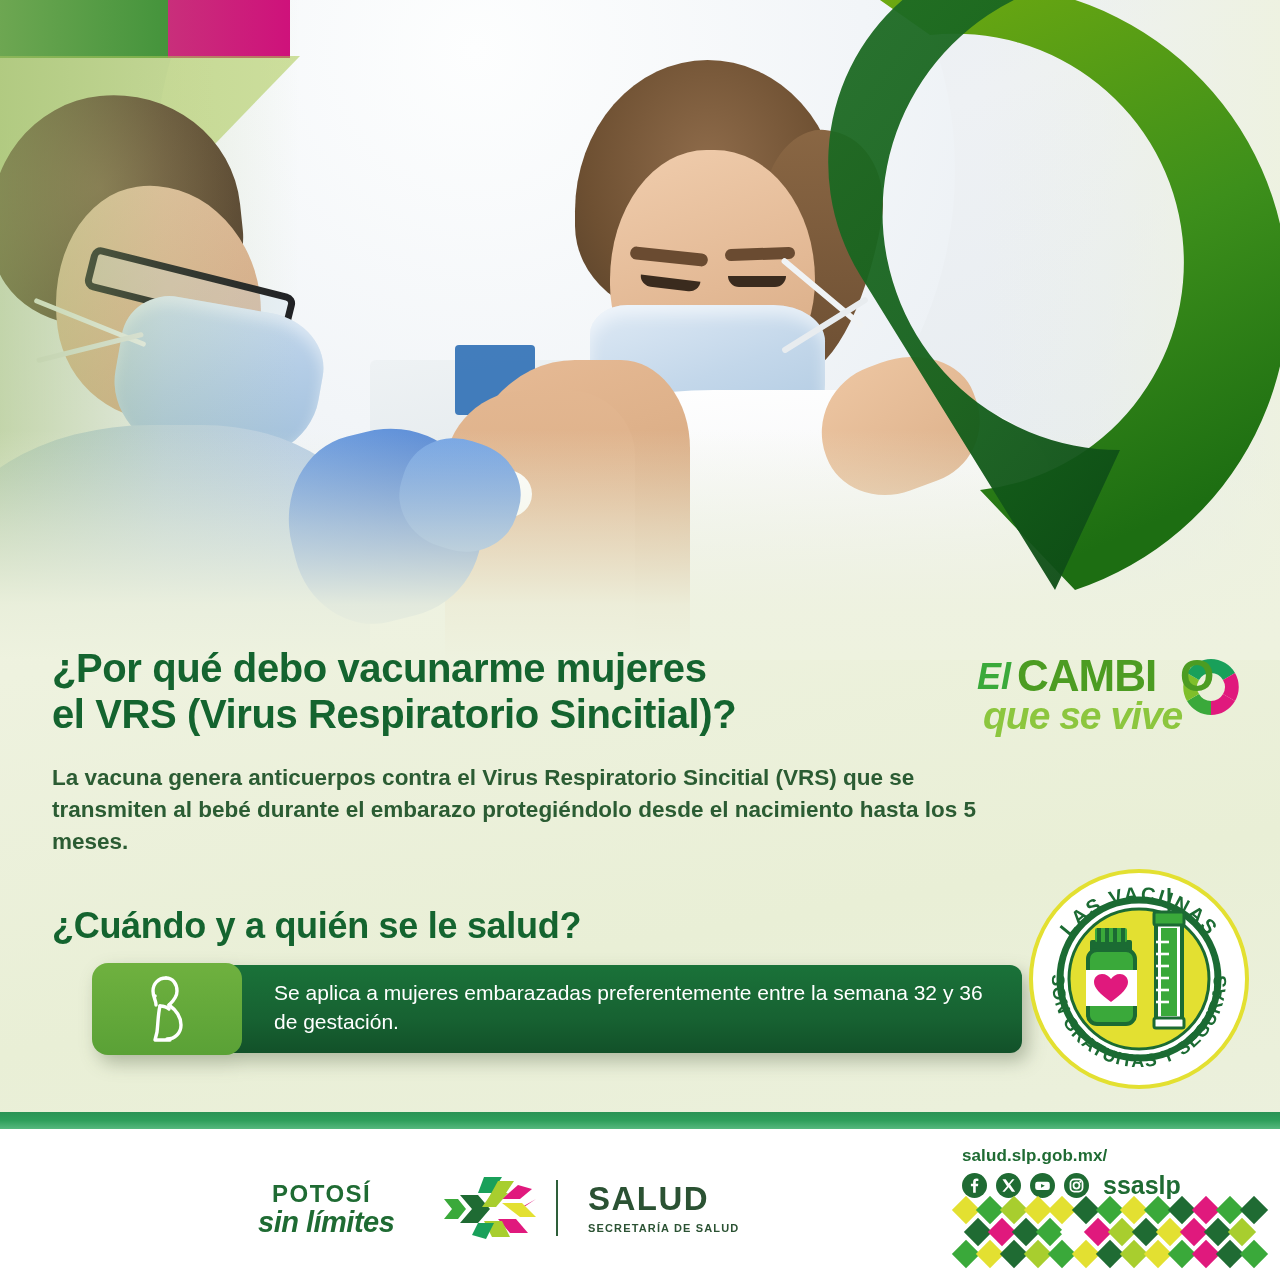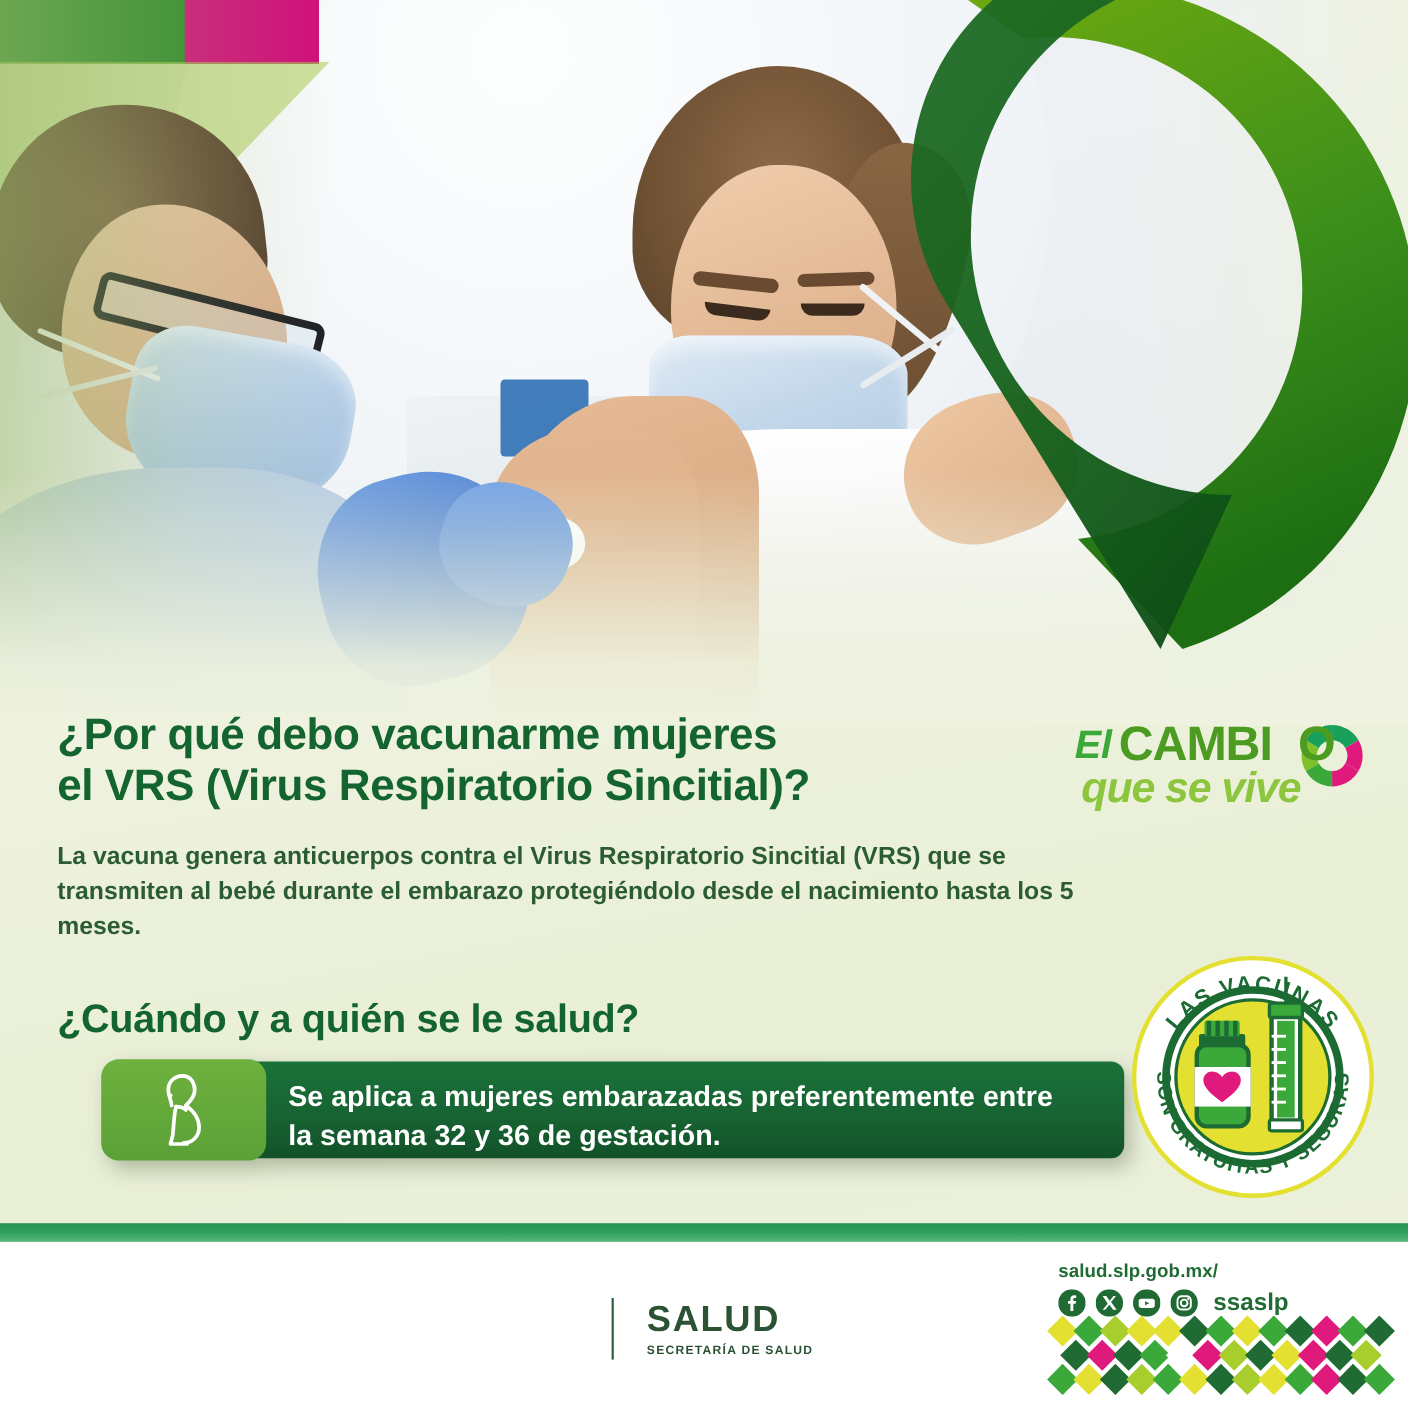--- a/index.html
+++ b/index.html
@@ -242,22 +242,22 @@
     background:linear-gradient(180deg,#1a7239 0%, #176232 60%, #125129 100%);
     border-radius:12px;
   }
   .infobar-icon {
     position:absolute; left:0; top:-2px; width:150px; height:92px;
     background:linear-gradient(180deg,#6fb13f 0%, #5aa136 100%);
     border-radius:16px;
     display:flex; align-items:center; justify-content:center;
   }
   .infobar-text {
-    position:absolute; left:170px; top:14px; width:720px;
-    color:#ffffff; font-size:26px; font-weight:700; line-height:1.38;
+    position:absolute; left:182px; top:14px; width:720px;
+    color:#ffffff; font-size:21px; font-weight:400; line-height:1.38;
   }
 
   
   .cambio { position:absolute; left:975px; top:645px; width:265px; height:100px; }
 
   
   .seal { position:absolute; left:1028px; top:868px; width:222px; height:222px; }
 
   
   .greenbar {
@@ -282,21 +282,21 @@
     font-size:11px; font-weight:700; color:#2b5233; letter-spacing:1.15px;
     margin-top:7px;
   }
 
   .social { position:absolute; left:962px; top:1146px; width:300px; }
   .social-url {
     font-size:17px; font-weight:700; color:#1f6b33; letter-spacing:.1px;
   }
   .social-row { display:flex; align-items:center; gap:9px; margin-top:5px; }
   .social-handle {
-    font-size:22px; font-weight:700; color:#1f6b33; margin-left:5px;text-align:right;
+    font-size:25px; font-weight:700; color:#1f6b33; margin-left:5px;text-align:right;
   }
   .pattern { position:absolute; left:950px; top:1196px; width:330px; height:84px; }
 </style>
 </head>
 <body>
 
 <div class="poster">
 
   <div class="photo-zone">
     <div class="photo-bg"></div>
@@ -464,20 +464,40 @@
       </text>
       <text font-family="Liberation Sans, sans-serif" font-size="18" font-weight="bold" fill="#1b6b33" letter-spacing="1.2">
         <textPath href="#arcBot" startOffset="50%" text-anchor="middle">SON GRATUITAS Y SEGURAS</textPath>
       </text>
     </svg>
   </div>
 
   <div class="greenbar"></div>
   <div class="footer"></div>
 
+  <div class="potosi-logo">
+    <svg width="290" height="66" viewBox="0 0 290 66">
+      <text x="14" y="27" font-family="Liberation Sans, sans-serif" font-size="24" font-weight="bold" fill="#1f6b33" letter-spacing="1.5">POTOSÍ</text>
+      <text x="0" y="57" font-family="Liberation Sans, sans-serif" font-size="29" font-weight="bold" font-style="italic" fill="#1f6b33" letter-spacing="-.5">sin límites</text>
+
+      <g transform="translate(182,2)">
+        <path d="M4 22 L18 22 L26 32 L18 42 L4 42 L12 32 Z" fill="#3aa93a"></path>
+        <path d="M20 18 L38 18 L50 32 L38 46 L20 46 L32 32 Z" fill="#1f6b33"></path>
+        <path d="M44 0 L62 0 L52 16 L38 16 Z" fill="#19a05a"></path>
+        <path d="M58 4 L74 4 L62 22 L48 22 Z" fill="#a8ce2e"></path>
+        <path d="M62 22 L80 22 L92 12 L78 8 Z" fill="#e0197d"></path>
+        <path d="M66 30 L84 30 L96 22 L82 30 Z" fill="#e0197d"></path>
+        <path d="M62 26 L82 26 L96 40 L80 40 Z" fill="#e3e031"></path>
+        <path d="M58 42 L76 42 L88 56 L70 56 Z" fill="#e0197d"></path>
+        <path d="M44 44 L62 44 L70 60 L52 60 Z" fill="#a8ce2e"></path>
+        <path d="M38 46 L54 46 L46 62 L32 58 Z" fill="#19a05a"></path>
+        <path d="M52 16 L68 16 L56 30 L42 30 Z" fill="#a8ce2e"></path>
+      </g>
+    </svg>
+  </div>
 
   <div class="divider-line"></div>
 
   <div class="salud-logo">
     <div class="salud-main">SALUD</div>
     <div class="salud-sub">SECRETARÍA DE SALUD</div>
   </div>
 
   <div class="social">
     <div class="social-url">salud.slp.gob.mx/</div>

